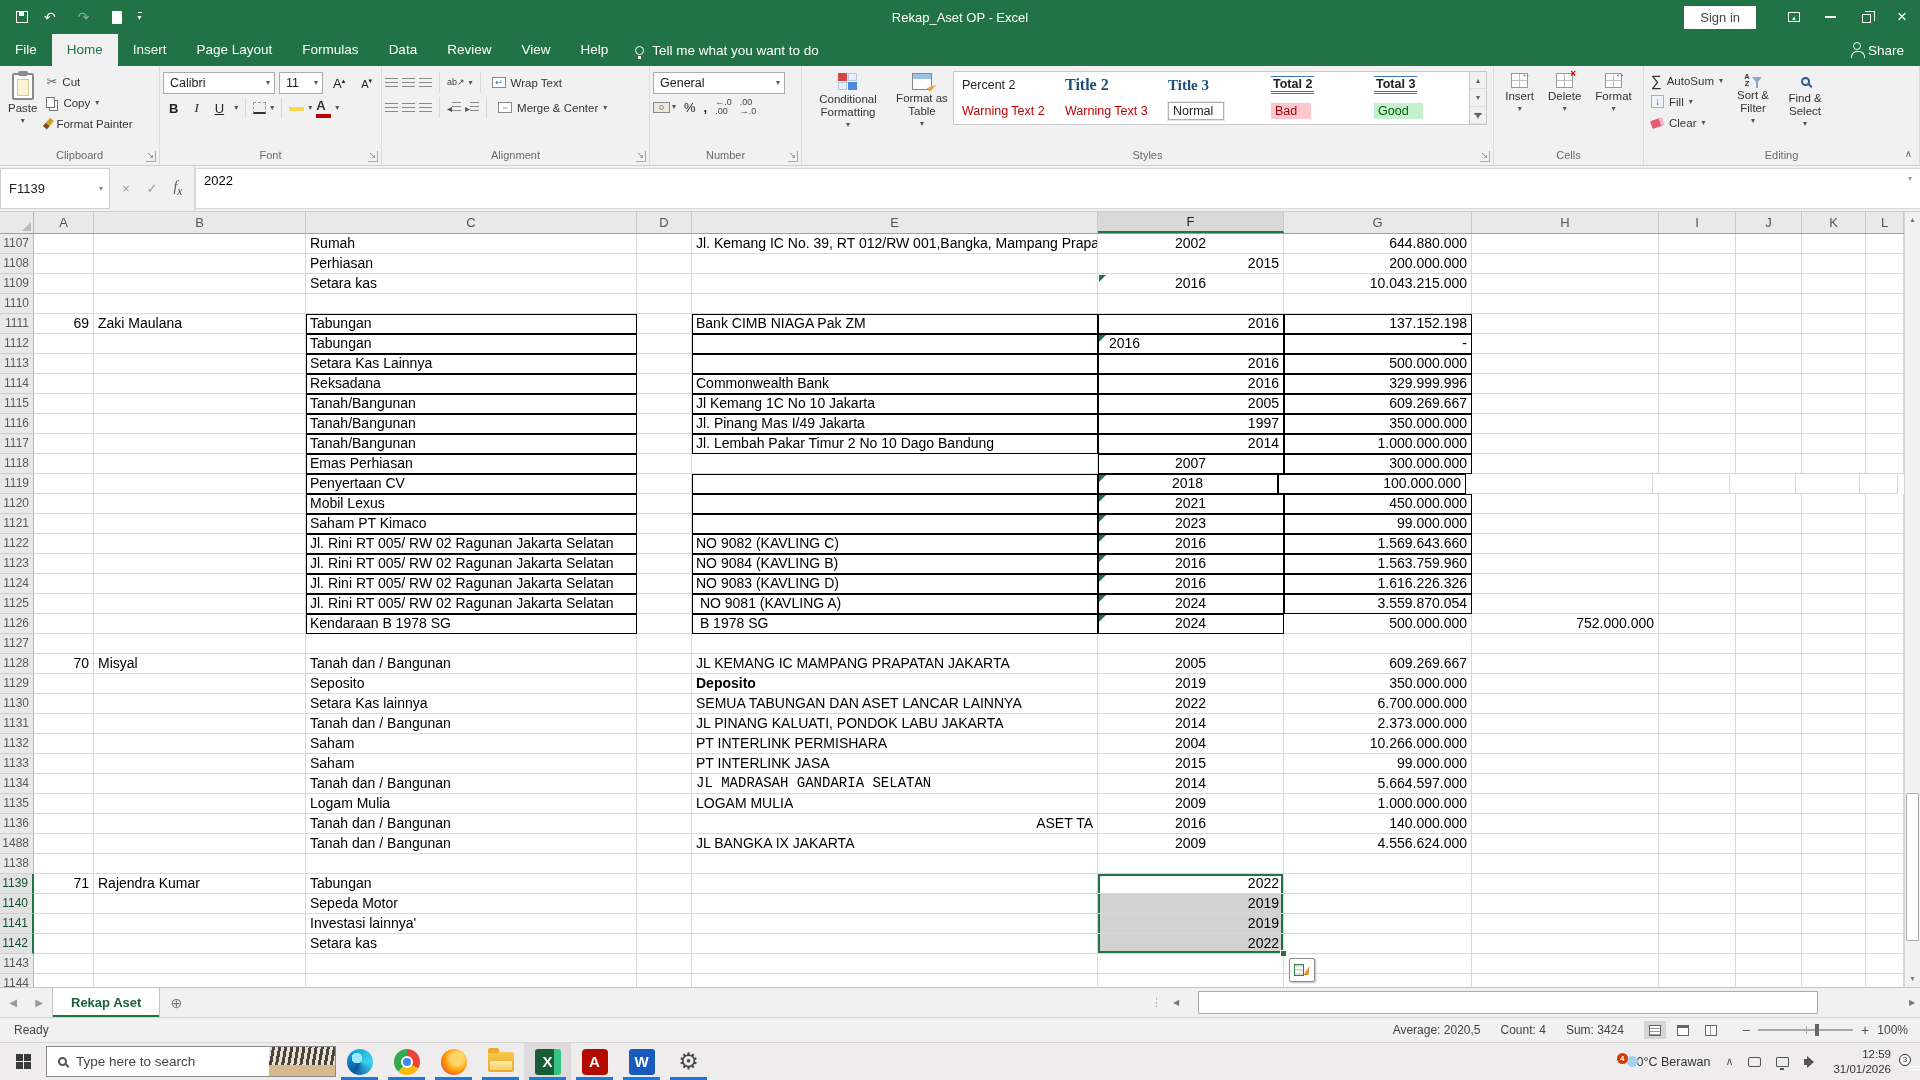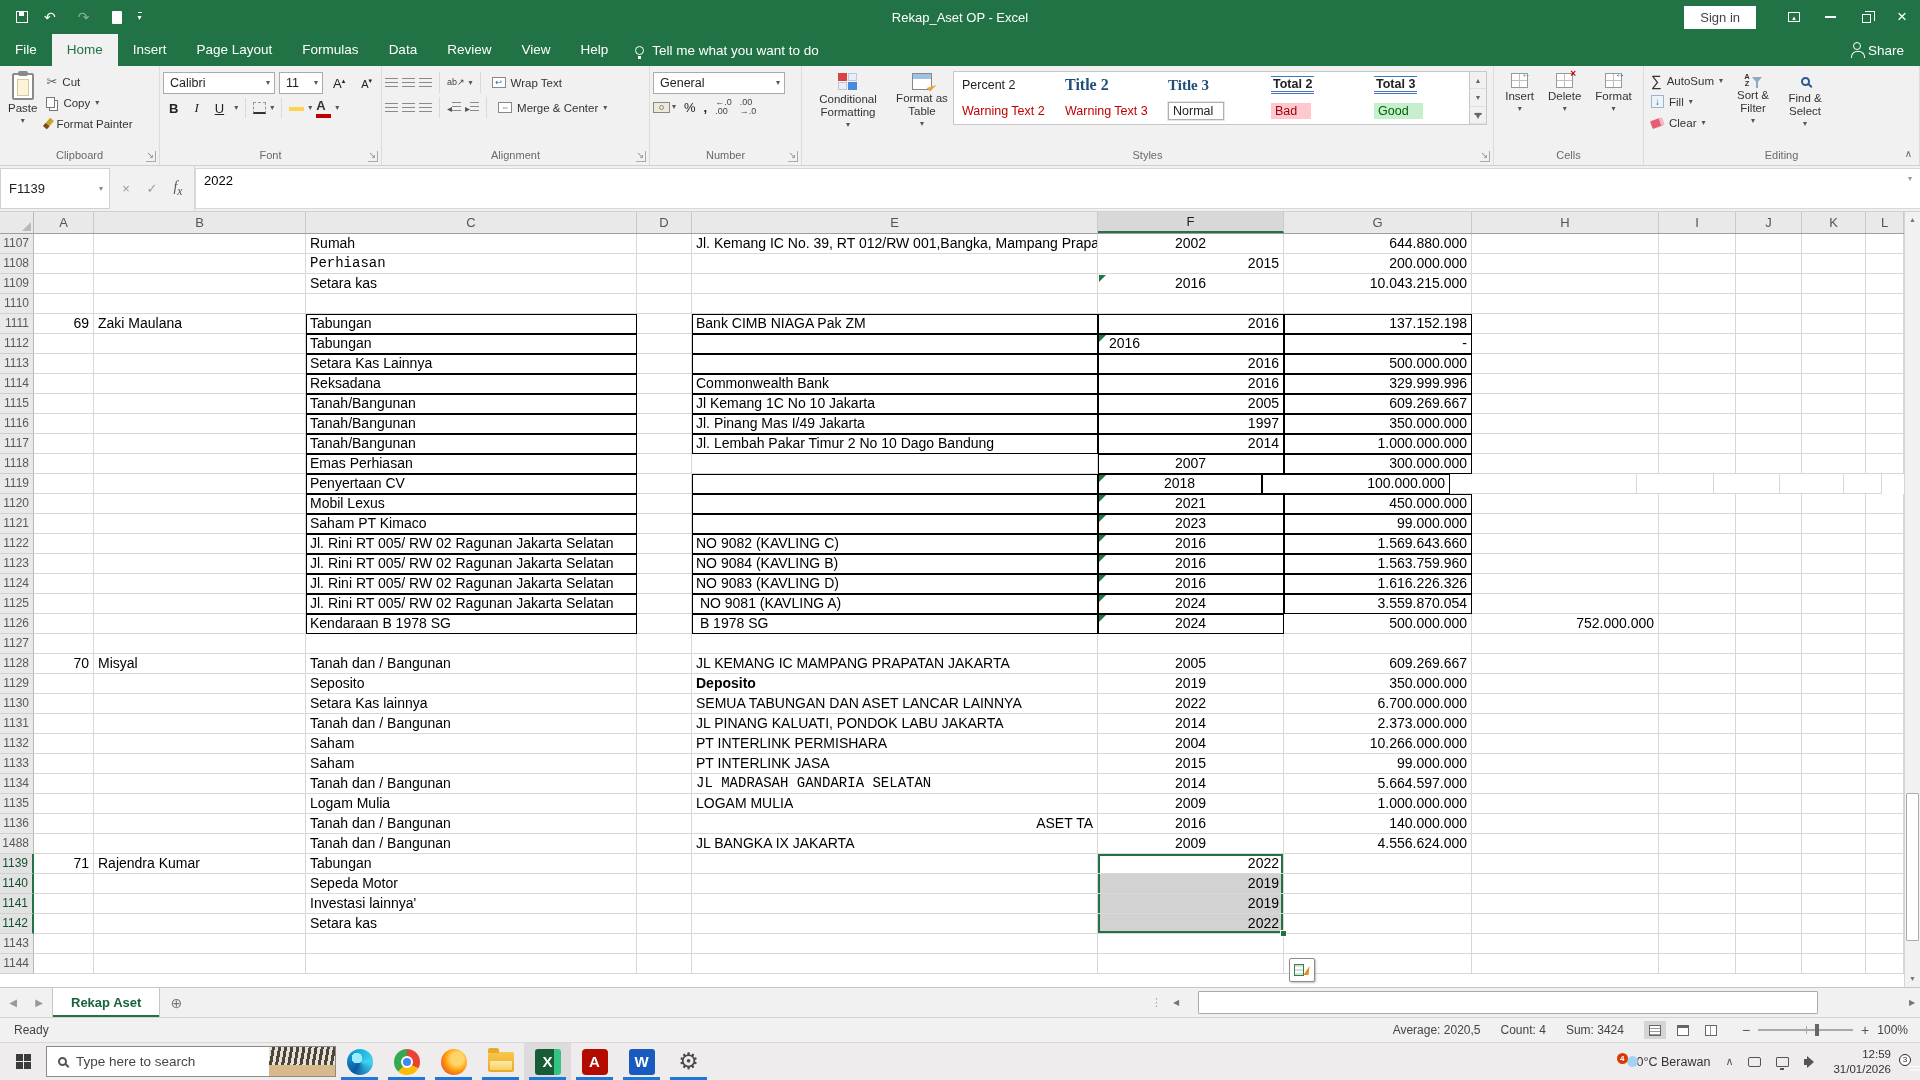--- a/index.html
+++ b/index.html
@@ -564,21 +564,21 @@
           <div class="cell ar" style="width: 187px;"></div>
           <div class="cell" style="width: 77px;"></div>
           <div class="cell" style="width: 66px;"></div>
           <div class="cell" style="width: 64px;"></div>
           <div class="cell" style="width: 38px;"></div>
         </div>
         <div class="grow">
           <div class="rowhdr">1108</div>
           <div class="cell ar" style="width: 60px;"></div>
           <div class="cell" style="width: 212px;"></div>
-          <div class="cell" style="width: 331px; font-family: Liberation Mono, monospace;">Perhiasan</div>
+          <div class="cell" style="width: 331px;">Perhiasan</div>
           <div class="cell" style="width: 55px;"></div>
           <div class="cell" style="width: 406px;"></div>
           <div class="cell ar" style="width: 186px;">2015</div>
           <div class="cell ar" style="width: 188px;">200.000.000</div>
           <div class="cell ar" style="width: 187px;"></div>
           <div class="cell" style="width: 77px;"></div>
           <div class="cell" style="width: 66px;"></div>
           <div class="cell" style="width: 64px;"></div>
           <div class="cell" style="width: 38px;"></div>
         </div>
@@ -732,21 +732,21 @@
           <div class="cell" style="width: 64px;"></div>
           <div class="cell" style="width: 38px;"></div>
         </div>
         <div class="grow">
           <div class="rowhdr">1119</div>
           <div class="cell ar" style="width: 60px;"></div>
           <div class="cell" style="width: 212px;"></div>
           <div class="cell blk" style="width: 331px;">Penyertaan CV</div>
           <div class="cell" style="width: 55px;"></div>
           <div class="cell blk" style="width: 406px;"></div>
-          <div class="cell ac tri blk" style="width: 164px;">2018</div>
+          <div class="cell ac tri blk" style="width: 180px;">2018</div>
           <div class="cell ar blk" style="width: 188px;">100.000.000</div>
           <div class="cell ar" style="width: 187px;"></div>
           <div class="cell" style="width: 77px;"></div>
           <div class="cell" style="width: 66px;"></div>
           <div class="cell" style="width: 64px;"></div>
           <div class="cell" style="width: 38px;"></div>
         </div>
         <div class="grow">
           <div class="rowhdr">1120</div>
           <div class="cell ar" style="width: 60px;"></div>
@@ -1004,20 +1004,35 @@
         </div>
         <div class="grow">
           <div class="rowhdr">1488</div>
           <div class="cell ar" style="width: 60px;"></div>
           <div class="cell" style="width: 212px;"></div>
           <div class="cell" style="width: 331px;">Tanah dan / Bangunan</div>
           <div class="cell" style="width: 55px;"></div>
           <div class="cell" style="width: 406px;">JL BANGKA IX JAKARTA</div>
           <div class="cell ac" style="width: 186px;">2009</div>
           <div class="cell ar" style="width: 188px;">4.556.624.000</div>
+          <div class="cell ar" style="width: 187px;"></div>
+          <div class="cell" style="width: 77px;"></div>
+          <div class="cell" style="width: 66px;"></div>
+          <div class="cell" style="width: 64px;"></div>
+          <div class="cell" style="width: 38px;"></div>
+        </div>
+        <div class="grow">
+          <div class="rowhdr">1138</div>
+          <div class="cell ar" style="width: 60px;"></div>
+          <div class="cell" style="width: 212px;"></div>
+          <div class="cell" style="width: 331px;"></div>
+          <div class="cell" style="width: 55px;"></div>
+          <div class="cell" style="width: 406px;"></div>
+          <div class="cell ac" style="width: 186px;"></div>
+          <div class="cell ar" style="width: 188px;"></div>
           <div class="cell ar" style="width: 187px;"></div>
           <div class="cell" style="width: 77px;"></div>
           <div class="cell" style="width: 66px;"></div>
           <div class="cell" style="width: 64px;"></div>
           <div class="cell" style="width: 38px;"></div>
         </div>
         <div class="grow">
           <div class="rowhdr selrow">1139</div>
           <div class="cell ar" style="width: 60px;">71</div>
           <div class="cell" style="width: 212px;">Rajendra Kumar</div>

